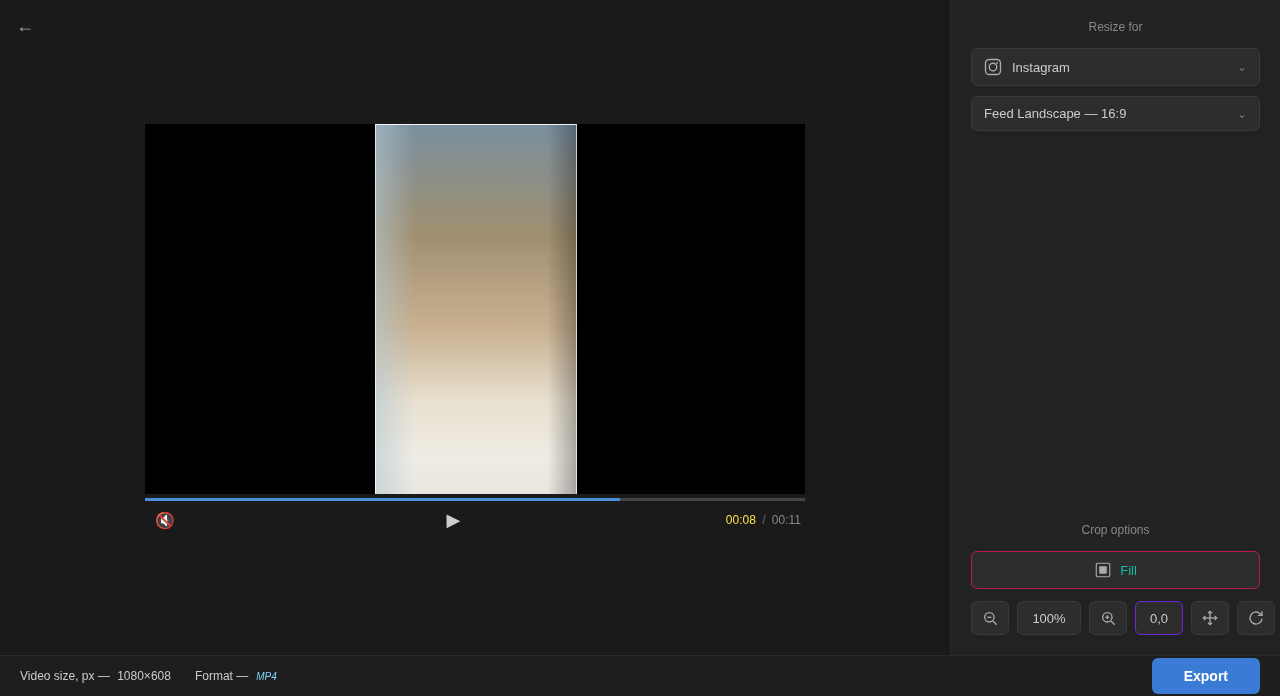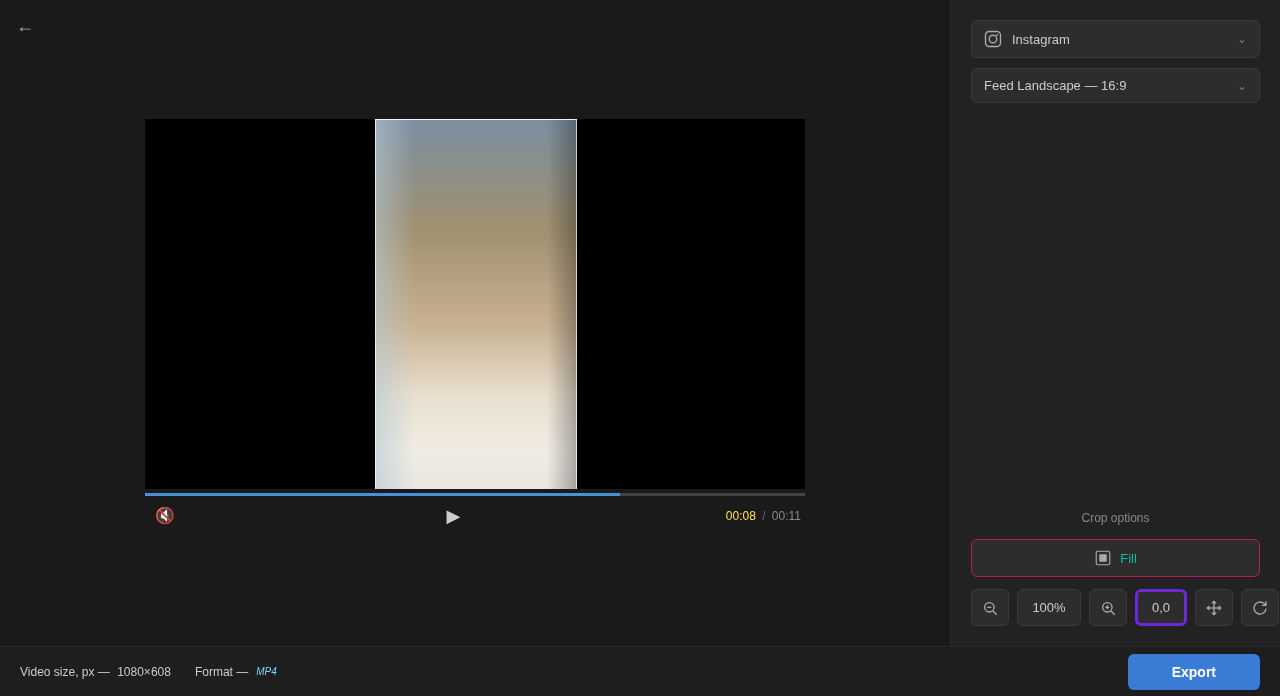--- a/index.html
+++ b/index.html
@@ -274,21 +274,21 @@
       padding: 8px 14px;
       font-size: 13px;
       display: flex;
       align-items: center;
       justify-content: center;
       min-width: 64px;
     }
 
     .position-value {
       background: #2d2d2d;
-      border: 3px solid #6d28d9;
+      border: 1px solid #6d28d9;
       border-radius: 6px;
       color: #ccc;
       padding: 8px 14px;
       font-size: 13px;
       display: flex;
       align-items: center;
       justify-content: center;
       flex: 1;
     }
 
@@ -313,21 +313,21 @@
       padding: 8px 10px;
       cursor: pointer;
       display: flex;
       align-items: center;
       justify-content: center;
       font-size: 14px;
     }
 
     
     .bottom-bar {
-      height: 50px;
+      height: 41px;
       background: #1e1e1e;
       border-top: 1px solid #2a2a2a;
       display: flex;
       align-items: center;
       justify-content: space-between;
       padding: 0 20px;
     }
 
     .bottom-info {
       display: flex;
@@ -353,21 +353,21 @@
       cursor: pointer;
       font-style: italic;
       -webkit-appearance: none;
     }
 
     .export-btn {
       background: #3a7bd5;
       color: #fff;
       border: none;
       border-radius: 6px;
-      padding: 10px 44px;
+      padding: 10px 32px;
       font-size: 14px;
       font-weight: 600;
       cursor: pointer;
     }
   </style>
 </head>
 <body>
 
 <div class="main-area">
 
@@ -409,20 +409,21 @@
         <div class="time-display">
           <span class="time-current">00:08</span>
           <span class="time-sep">/</span>
           <span class="time-total">00:11</span>
         </div>
       </div>
     </div>
   </div>
 
   <div class="sidebar">
+    <div class="section-title">Resize for</div>
 
     <div class="select-wrapper">
       <div class="select-row">
 
         <span style="margin-right:10px;display:inline-flex;align-items:center;justify-content:center;">
           <svg width="18" height="18" viewBox="0 0 24 24" fill="none" stroke="#aaa" stroke-width="1.8" stroke-linecap="round" stroke-linejoin="round">
             <rect x="2" y="2" width="20" height="20" rx="5" ry="5"></rect>
             <circle cx="12" cy="12" r="5"></circle>
             <circle cx="17.5" cy="6.5" r="1.2" fill="#aaa" stroke="none"></circle>
           </svg>

